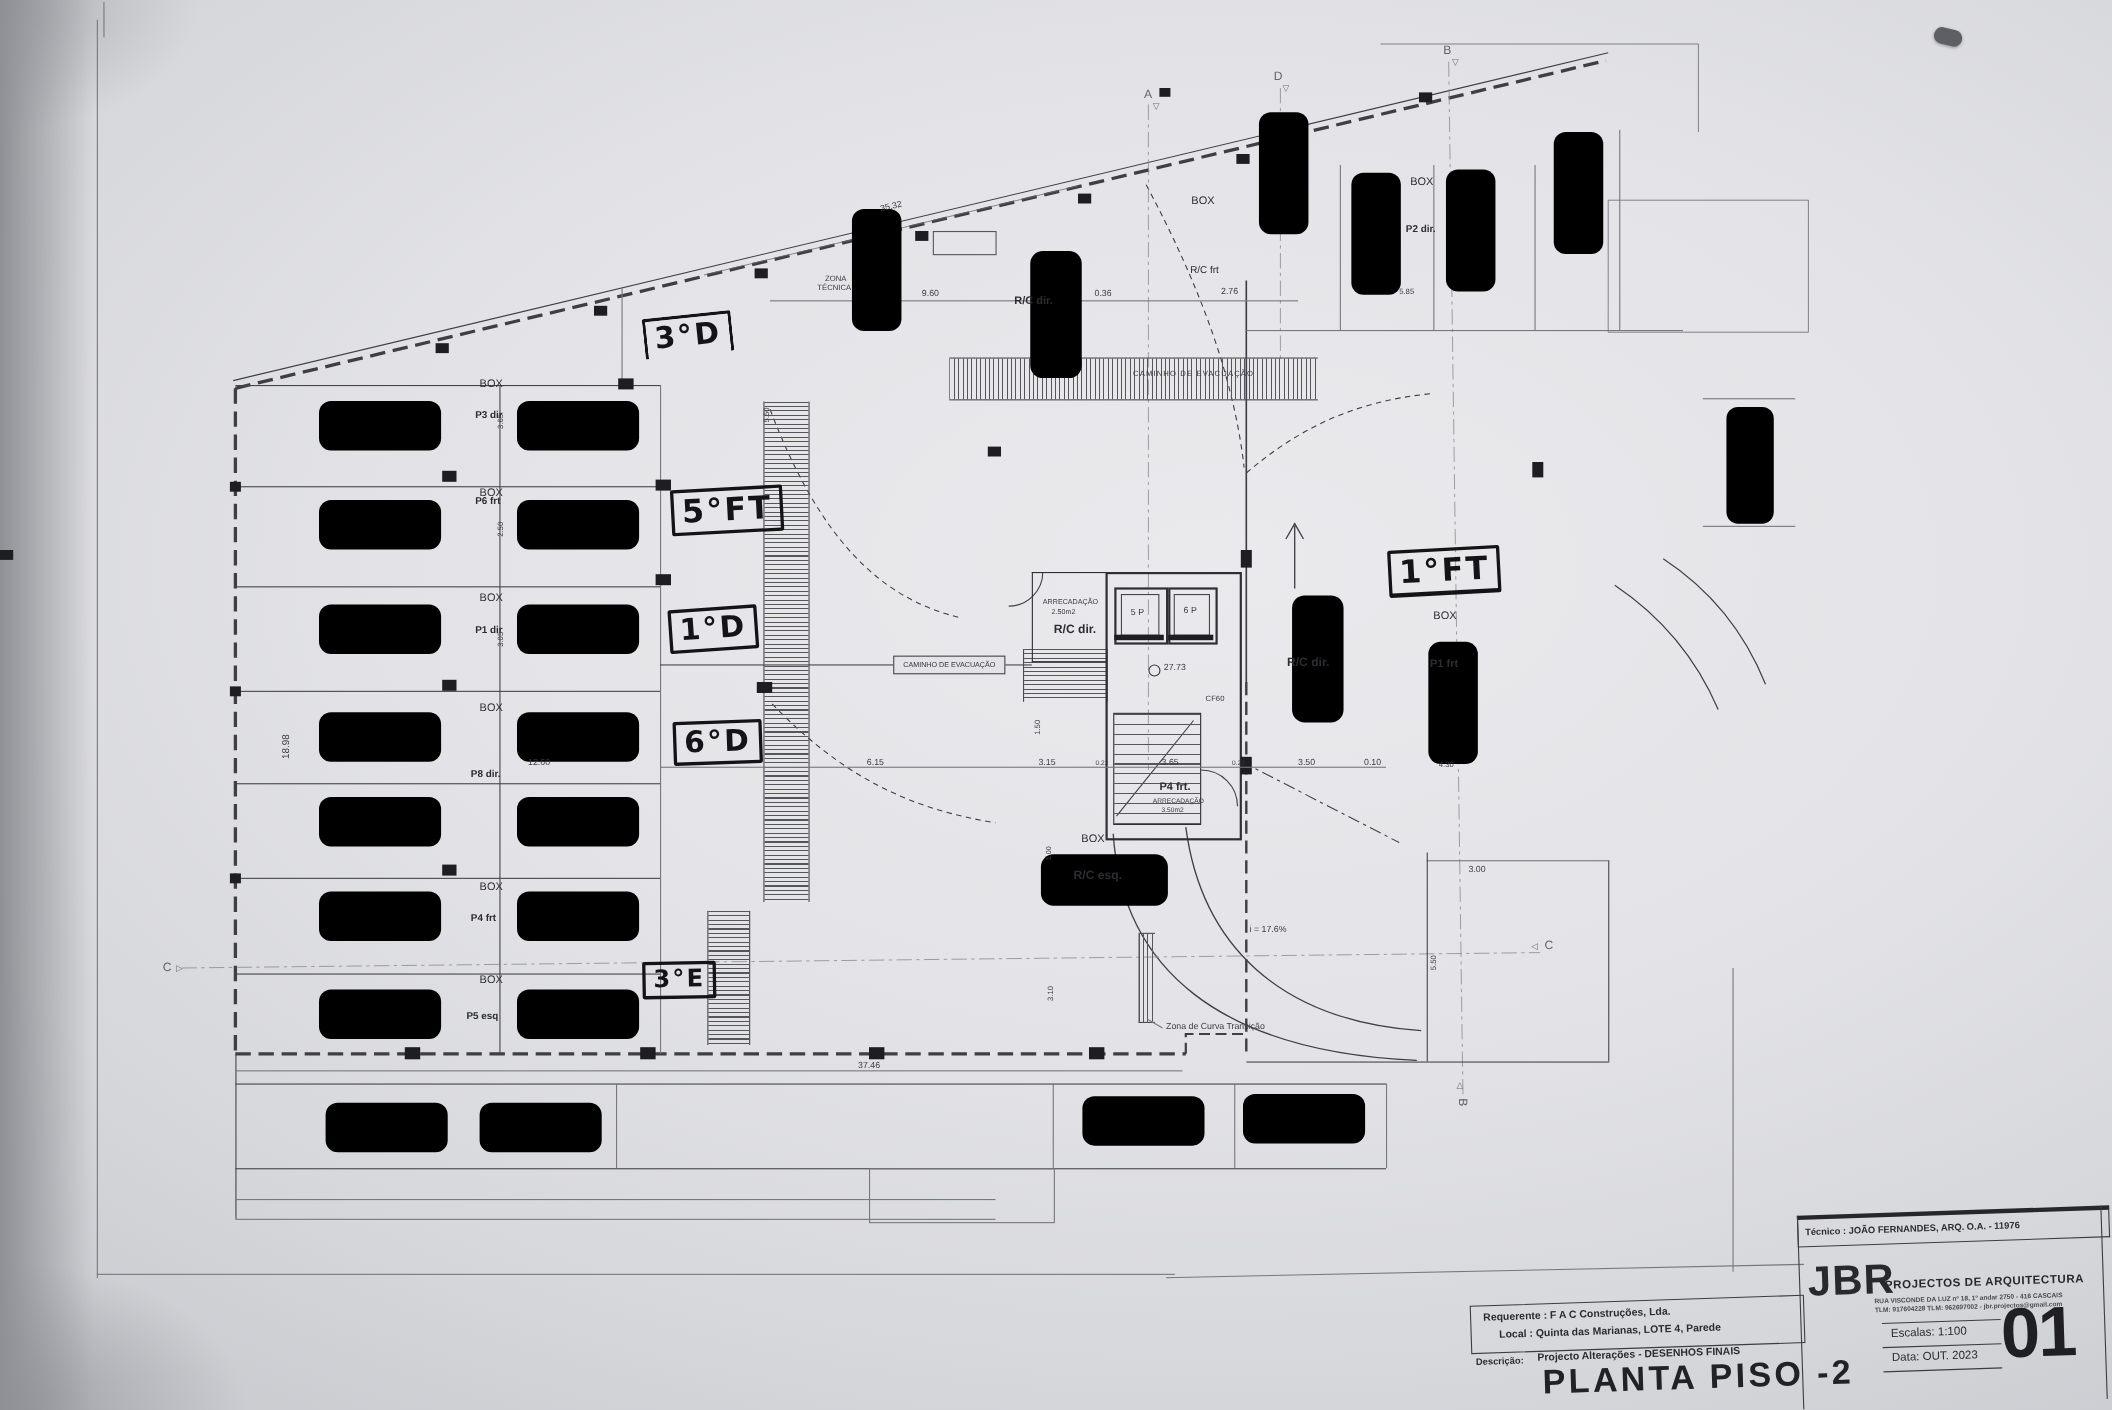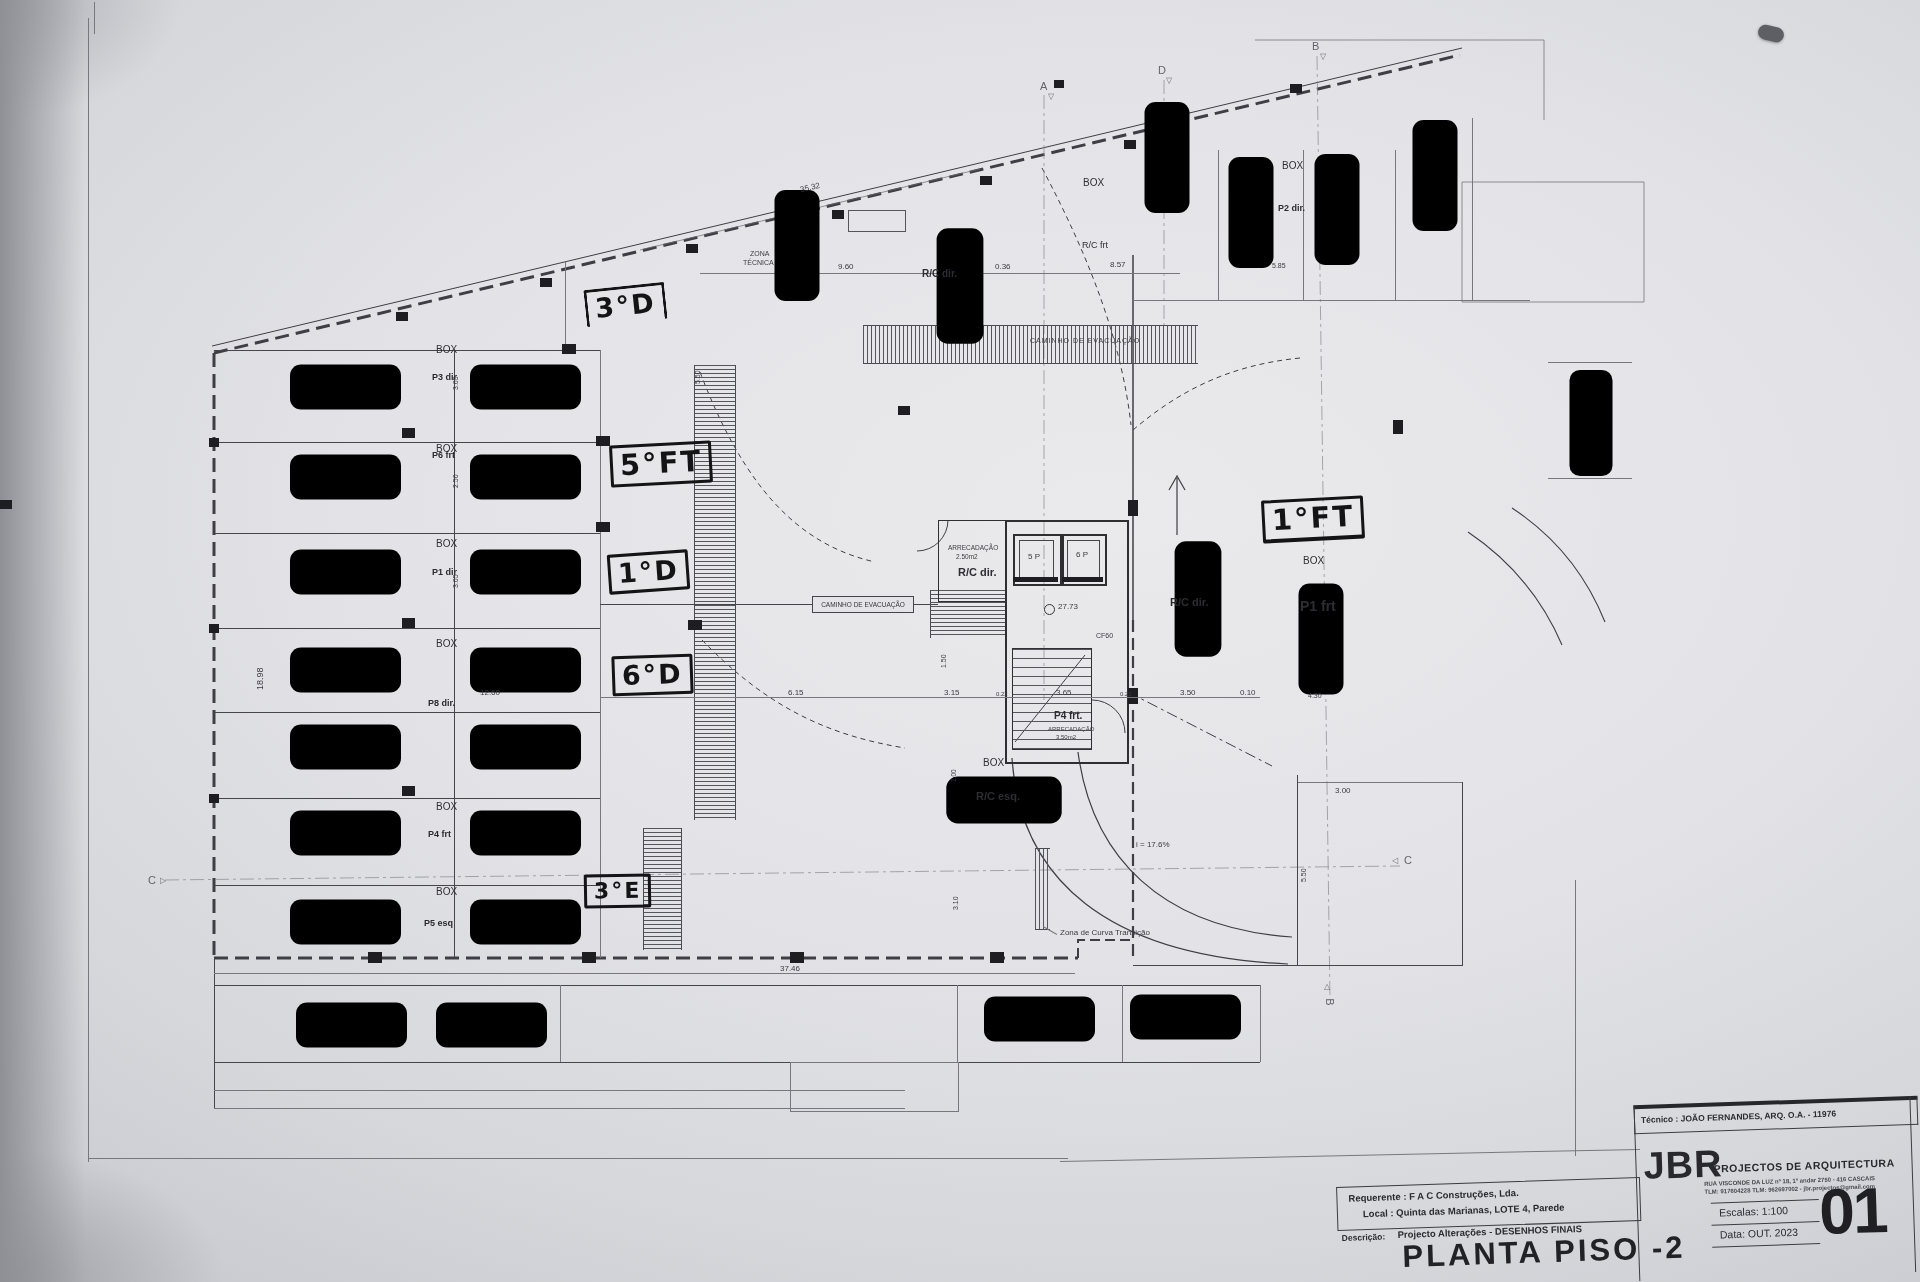--- a/index.html
+++ b/index.html
@@ -324,31 +324,31 @@
   <div class="t" style="left:958px;top:566px;font-size:11px">R/C dir.</div>
   <div class="dim" style="left:1028px;top:552px">5 P</div>
   <div class="dim" style="left:1076px;top:550px">6 P</div>
   <div class="dim" style="left:1058px;top:602px">27.73</div>
   <div class="tn" style="left:1096px;top:632px">CF60</div>
   <div class="t" style="left:1054px;top:710px;font-size:10px">P4 frt.</div>
   <div class="tn" style="left:1048px;top:726px;font-size:6px">ARRECADAÇÃO</div>
   <div class="tn" style="left:1056px;top:734px;font-size:6px">3.50m2</div>
   <div class="t" style="left:1170px;top:596px;font-size:11px">R/C dir.</div>
   <div class="box-lbl" style="left:1303px;top:555px">BOX</div>
-  <div class="t" style="left:1300px;top:598px;font-size:14px">P1 frt</div>
+  <div class="t" style="left:1300px;top:598px;font-size:10px">P1 frt</div>
   <div class="box-lbl" style="left:983px;top:757px">BOX</div>
   <div class="t" style="left:976px;top:790px;font-size:11px">R/C esq.</div>
   <div class="dim" style="left:1136px;top:840px">i = 17.6%</div>
   <div class="dim" style="left:1060px;top:928px">Zona de Curva Transição</div>
   <div class="hl lt" style="left:1042px;top:930px;width:16px;transform:rotate(30deg)"></div>
 
   <div class="dim" style="left:800px;top:183px;transform:rotate(-13deg)">35.32</div>
   <div class="dim" style="left:838px;top:262px">9.60</div>
   <div class="dim" style="left:995px;top:262px">0.36</div>
-  <div class="dim" style="left:1110px;top:260px">8.57</div>
+  <div class="dim" style="left:1110px;top:260px">2.76</div>
   <div class="dim" style="left:1272px;top:262px;font-size:7px">5.85</div>
   <div class="dim rot90" style="left:255px;top:690px;font-size:9px">18.98</div>
   <div class="dim rot90" style="left:452px;top:390px;font-size:7px">3.65</div>
   <div class="dim rot90" style="left:452px;top:488px;font-size:7px">2.50</div>
   <div class="dim rot90" style="left:452px;top:588px;font-size:7px">3.05</div>
   <div class="dim" style="left:480px;top:688px">12.60</div>
   <div class="hl lt" style="left:600px;top:697px;width:660px"></div>
   <div class="dim" style="left:788px;top:688px">6.15</div>
   <div class="dim" style="left:944px;top:688px">3.15</div>
   <div class="dim" style="left:996px;top:691px;font-size:6px">0.22</div>

